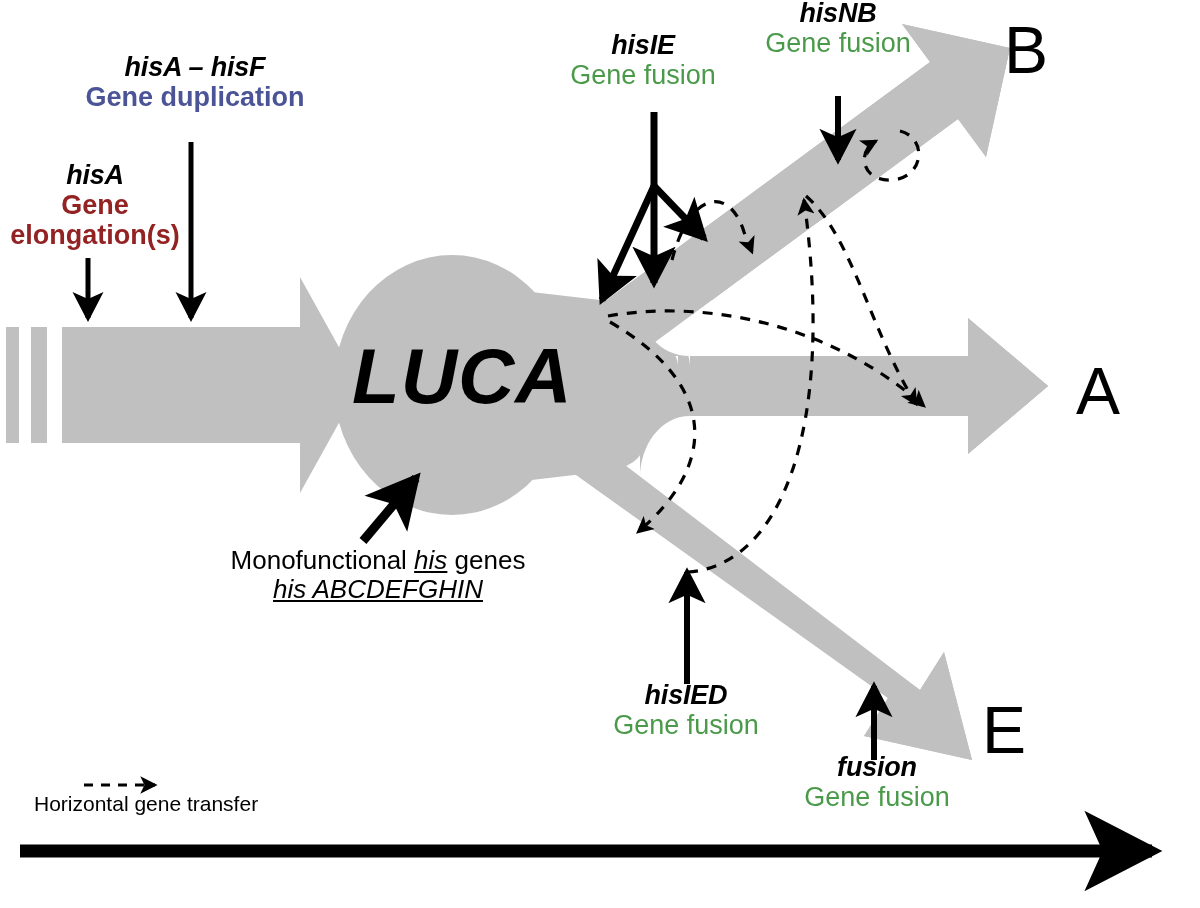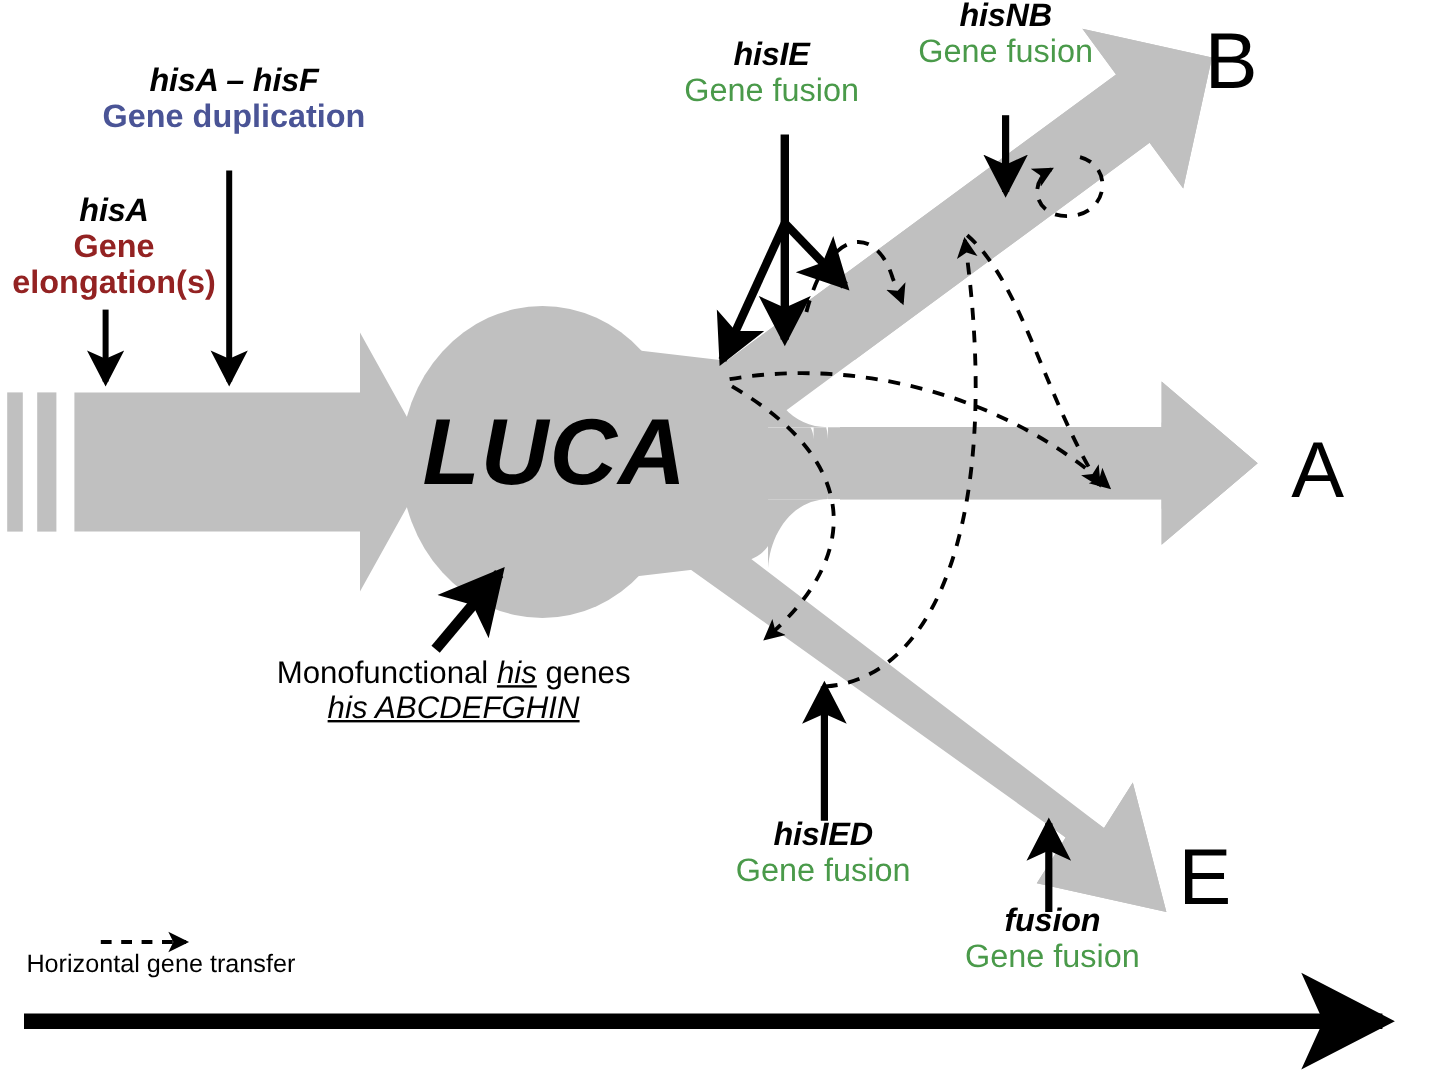--- a/index.html
+++ b/index.html
@@ -226,16 +226,16 @@
     <div>
       <span>Monofunctional </span><span class="it">his</span><span> genes</span>
     </div>
     <div class="it">his ABCDEFGHIN</div>
   </div>
 
   <div class="lbl branch-letter" style="left:1004px; top:14px;">B</div>
   <div class="lbl branch-letter" style="left:1076px; top:355px;">A</div>
   <div class="lbl branch-letter" style="left:982px; top:694px;">E</div>
 
-  <div class="lbl legend-text" style="left:22px; top:792px;text-align:right;">Horizontal gene transfer</div>
+  <div class="lbl legend-text" style="left:34px; top:792px;text-align:right;">Horizontal gene transfer</div>
 
 
 </div>
 
 </body></html>

